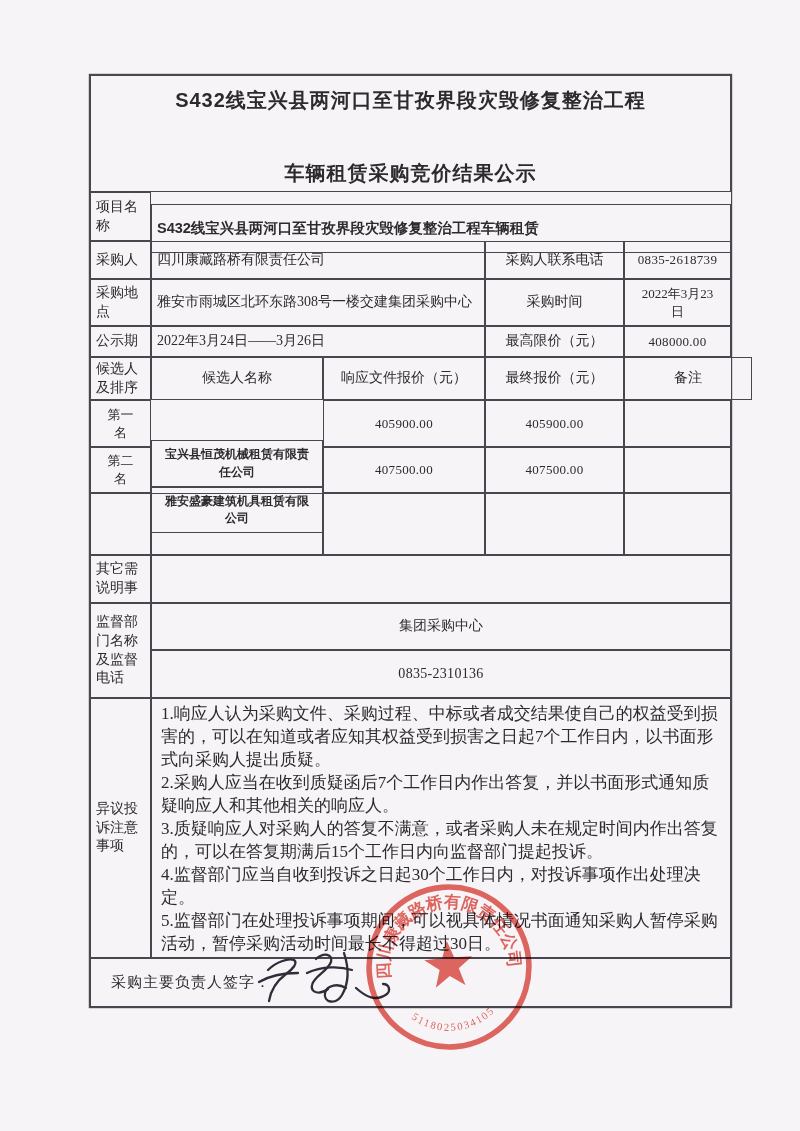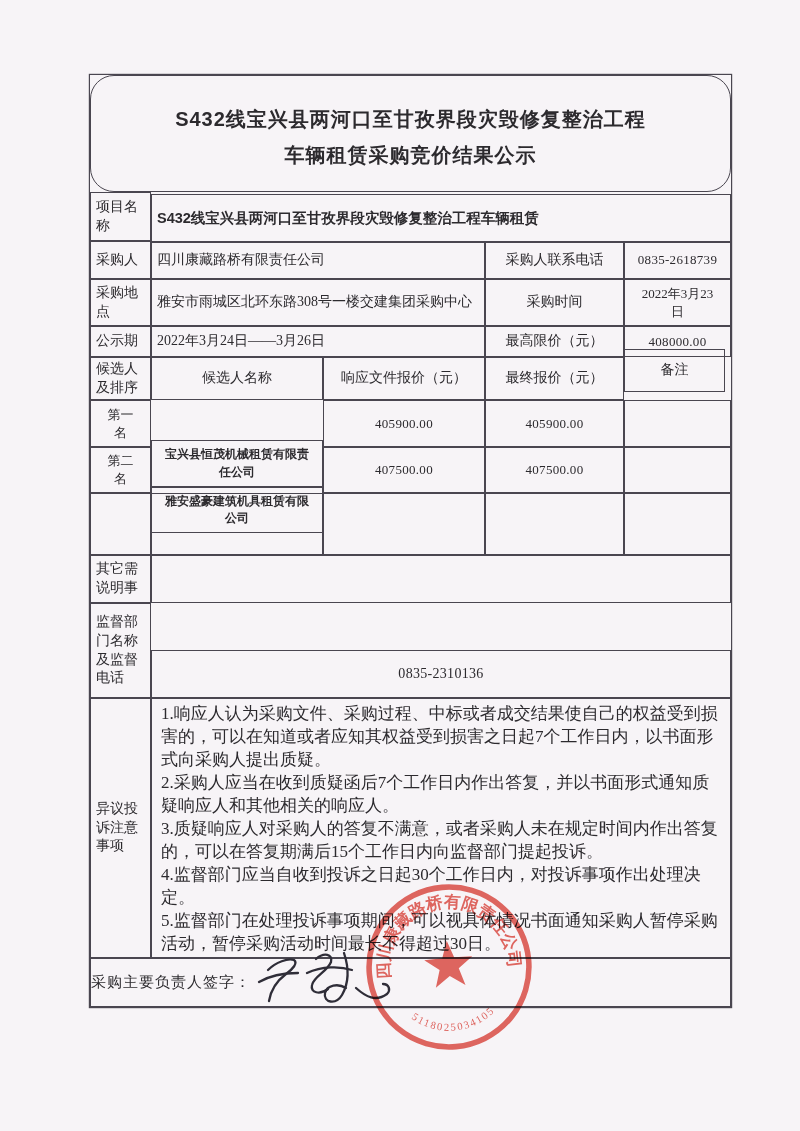--- a/index.html
+++ b/index.html
@@ -7,68 +7,68 @@
   .page{position:relative; width:800px; height:1131px; margin:0 auto;
         background:#f7f4f7; overflow:hidden;}
   .sheet{position:absolute; left:90px; top:75px; width:641px; height:932px;
          box-shadow:0 0 0 1.2px #4a4650;}
   .cell{position:absolute; box-sizing:border-box; border:1px solid #4a4650;
         display:flex; align-items:center; font-size:14px; line-height:1.35;
         overflow:hidden; background:transparent;}
   .l{justify-content:flex-start; text-align:left; padding:2px 5px;}
   .c{justify-content:center; text-align:center; padding:2px 11px;}
   .b{font-weight:bold;}
-  .title-cell{flex-direction:column; justify-content:center; text-align:center;
+  .title-cell{flex-direction:column; justify-content:space-between; text-align:center;
               font-weight:bold; font-size:20px; line-height:36px; padding-top:6px;
-              font-family:"Liberation Sans", sans-serif; letter-spacing:1px;border-radius:24px;}
+              font-family:"Liberation Sans", sans-serif; letter-spacing:1px;}
   .name-cell{font-size:12px; font-weight:600; line-height:1.45;margin-top:40px;}
   .num{font-size:13px; letter-spacing:.3px;}
   .notes-cell{flex-direction:column; align-items:flex-start; justify-content:center;
               padding:8px 9px; font-size:17px;}
   .notes-cell .note-line{line-height:23px; text-align:left;}
-  .sig-row{font-size:15px; padding-left:0;}
+  .sig-row{font-size:15px; padding-left:20px;}
   .sig-label{letter-spacing:1px;}
   .seal{position:absolute; left:363px; top:881px; width:172px; height:172px;
         opacity:.88; mix-blend-mode:multiply; transform:rotate(-5deg); z-index:5;}
   .handwriting{position:absolute; left:252px; top:942px; width:160px; height:78px; z-index:4;}
 </style>
 </head>
 <body>
 
 <div class="page">
   <div class="sheet">
 
     <div class="cell title-cell" style="left:0;top:0;width:641px;height:117px">
       <div>S432线宝兴县两河口至甘孜界段灾毁修复整治工程</div>
       <div>车辆租赁采购竞价结果公示</div>
     </div>
 
     <div class="cell l" style="left:0;top:117px;width:61px;height:49px">项目名称</div>
-    <div class="cell l b" style="left:61px;top:119px;width:580px;height:49px;font-family:'Liberation Sans',sans-serif;font-size:14.5px">S432线宝兴县两河口至甘孜界段灾毁修复整治工程车辆租赁</div>
+    <div class="cell l b" style="left:61px;top:129px;width:580px;height:49px;font-family:'Liberation Sans',sans-serif;font-size:14.5px">S432线宝兴县两河口至甘孜界段灾毁修复整治工程车辆租赁</div>
 
     <div class="cell l" style="left:0;top:166px;width:61px;height:38px">采购人</div>
     <div class="cell l" style="left:61px;top:166px;width:334px;height:38px">四川康藏路桥有限责任公司</div>
     <div class="cell c" style="left:395px;top:166px;width:139px;height:38px">采购人联系电话</div>
     <div class="cell c num" style="left:534px;top:166px;width:107px;height:38px">0835-2618739</div>
 
     <div class="cell l" style="left:0;top:204px;width:61px;height:47px">采购地点</div>
     <div class="cell l" style="left:61px;top:204px;width:334px;height:47px">雅安市雨城区北环东路308号一楼交建集团采购中心</div>
     <div class="cell c" style="left:395px;top:204px;width:139px;height:47px">采购时间</div>
     <div class="cell c" style="left:534px;top:204px;width:107px;height:47px;font-size:13px">2022年3月23日</div>
 
     <div class="cell l" style="left:0;top:251px;width:61px;height:31px">公示期</div>
     <div class="cell l" style="left:61px;top:251px;width:334px;height:31px">2022年3月24日——3月26日</div>
     <div class="cell c" style="left:395px;top:251px;width:139px;height:31px">最高限价（元）</div>
     <div class="cell c num" style="left:534px;top:251px;width:107px;height:31px">408000.00</div>
 
     <div class="cell l" style="left:0;top:282px;width:61px;height:43px">候选人及排序</div>
     <div class="cell c" style="left:61px;top:282px;width:172px;height:43px">候选人名称</div>
     <div class="cell c" style="left:233px;top:282px;width:162px;height:43px">响应文件报价（元）</div>
     <div class="cell c" style="left:395px;top:282px;width:139px;height:43px">最终报价（元）</div>
-    <div class="cell c" style="left:534px;top:274px;width:101px;height:43px">备注</div>
+    <div class="cell c" style="left:534px;top:282px;width:128px;height:43px">备注</div>
 
     <div class="cell c" style="left:0;top:325px;width:61px;height:47px;font-size:13px">第一名</div>
     <div class="cell c name-cell" style="left:61px;top:325px;width:172px;height:47px">宝兴县恒茂机械租赁有限责任公司</div>
     <div class="cell c num" style="left:233px;top:325px;width:162px;height:47px">405900.00</div>
     <div class="cell c num" style="left:395px;top:325px;width:139px;height:47px">405900.00</div>
     <div class="cell c" style="left:534px;top:325px;width:107px;height:47px"></div>
 
     <div class="cell c" style="left:0;top:372px;width:61px;height:46px;font-size:13px">第二名</div>
     <div class="cell c name-cell" style="left:61px;top:372px;width:172px;height:46px">雅安盛豪建筑机具租赁有限公司</div>
     <div class="cell c num" style="left:233px;top:372px;width:162px;height:46px">407500.00</div>
@@ -78,20 +78,21 @@
     <div class="cell c" style="left:0;top:418px;width:61px;height:62px"></div>
     <div class="cell c" style="left:61px;top:418px;width:172px;height:62px"></div>
     <div class="cell c" style="left:233px;top:418px;width:162px;height:62px"></div>
     <div class="cell c" style="left:395px;top:418px;width:139px;height:62px"></div>
     <div class="cell c" style="left:534px;top:418px;width:107px;height:62px"></div>
 
     <div class="cell l" style="left:0;top:480px;width:61px;height:48px">其它需说明事</div>
     <div class="cell l" style="left:61px;top:480px;width:580px;height:48px"></div>
 
     <div class="cell l" style="left:0;top:528px;width:61px;height:95px">监督部门名称及监督电话</div>
+    <div class="cell c" style="left:61px;top:528px;width:580px;height:47px">集团采购中心</div>
     <div class="cell c num" style="left:61px;top:575px;width:580px;height:48px;font-size:14px">0835-2310136</div>
 
     <div class="cell l" style="left:0;top:623px;width:61px;height:260px">异议投诉注意事项</div>
     <div class="cell notes-cell" style="left:61px;top:623px;width:580px;height:260px">
       <div class="note-line">1.响应人认为采购文件、采购过程、中标或者成交结果使自己的权益受到损害的，可以在知道或者应知其权益受到损害之日起7个工作日内，以书面形式向采购人提出质疑。</div>
       <div class="note-line">2.采购人应当在收到质疑函后7个工作日内作出答复，并以书面形式通知质疑响应人和其他相关的响应人。</div>
       <div class="note-line">3.质疑响应人对采购人的答复不满意，或者采购人未在规定时间内作出答复的，可以在答复期满后15个工作日内向监督部门提起投诉。</div>
       <div class="note-line">4.监督部门应当自收到投诉之日起30个工作日内，对投诉事项作出处理决定。</div>
       <div class="note-line">5.监督部门在处理投诉事项期间，可以视具体情况书面通知采购人暂停采购活动，暂停采购活动时间最长不得超过30日。</div>
     </div>

